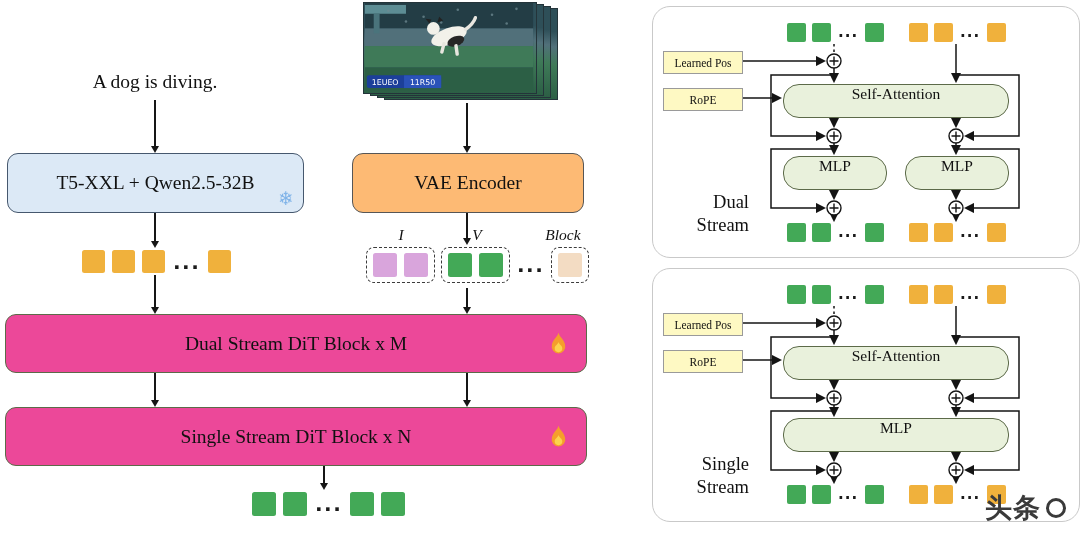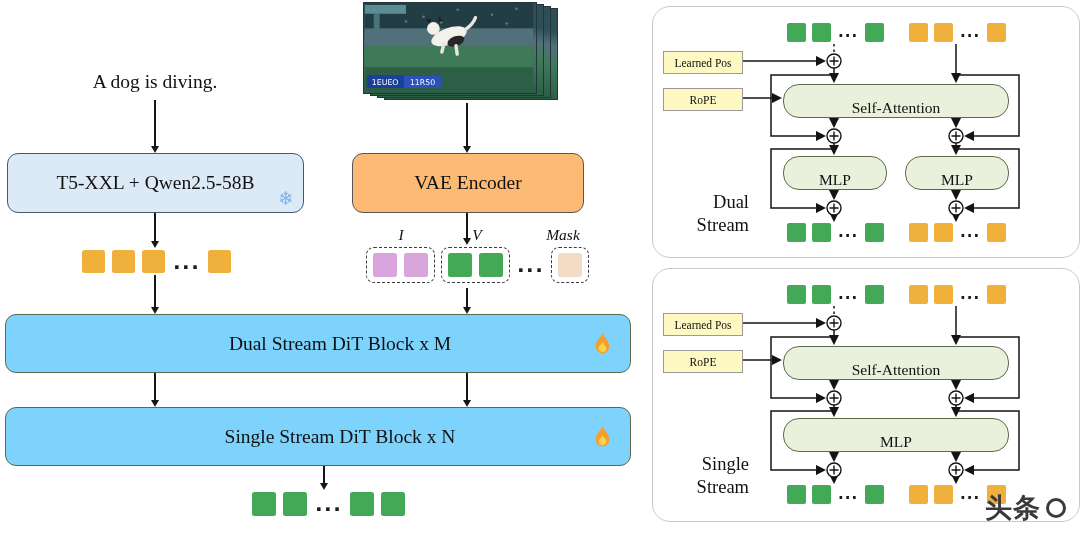--- a/index.html
+++ b/index.html
@@ -7,21 +7,21 @@
        font-family:"Liberation Serif","DejaVu Serif",serif;color:#111;overflow:hidden;}
   
   .varrow{position:absolute;width:1.7px;background:#161616;}
   .varrow::after{content:"";position:absolute;left:50%;bottom:-7px;transform:translateX(-50%);
        border:4.6px solid transparent;border-top:7.5px solid #161616;border-bottom:none;}
   
   .box{position:absolute;display:flex;align-items:center;justify-content:center;
        border-radius:11px;font-size:19.5px;}
   .encoder{background:#DCE9F6;border:1.6px solid #46586E;}
   .vae{background:#fdba74;border:1.6px solid #565656;}
-  .dit{background:#7dd3fc;border:1.6px solid #5C6A49;padding-left:44px;}
+  .dit{background:#ec4899;border:1.6px solid #5C6A49;}
   .snow{position:absolute;right:9px;bottom:3px;font-size:19px;color:#7FB3E8;
         font-family:"DejaVu Sans",sans-serif;}
   .flame{position:absolute;right:18px;top:50%;transform:translateY(-50%);line-height:0;}
   
   .token-row{position:absolute;display:flex;align-items:center;gap:7px;}
   .sq{display:inline-block;border-radius:2.5px;}
   .s23{width:23px;height:23px;}
   .s24{width:24px;height:24px;}
   .s20{width:19px;height:19px;border-radius:2px;}
   .yellow{background:#F0B13C;}
@@ -37,21 +37,21 @@
   
   .photo-stack{position:absolute;left:363px;top:2px;width:196px;height:98px;}
   .frame{position:absolute;width:172px;height:90px;border:1px solid #24343a;
          background:linear-gradient(#2e4f58 25%,#51707a 42%,#3f7a58 62%,#2c5f45);}
   
   .panel{position:absolute;border:1.6px solid #C9C9C9;border-radius:18px;background:#fff;}
   .wires{position:absolute;left:0;top:0;}
   .pill{position:absolute;width:78px;height:21px;background:#fef9c3;border:1px solid #9a9a9a;
         display:flex;align-items:center;justify-content:center;font-size:11.5px;}
   .gbox{position:absolute;background:#E9F1DC;border:1.5px solid #5C6A49;border-radius:16px;
-        display:flex;align-items:flex-end;justify-content:center;font-size:15.5px;}
+        display:flex;align-items:flex-start;justify-content:center;font-size:15.5px;}
   .stream-label{position:absolute;left:8px;top:184px;width:88px;text-align:right;
         font-size:18.5px;line-height:1.25;white-space:pre-line;}
   
   .watermark{position:absolute;right:14px;top:490px;display:flex;align-items:center;gap:5px;
         font-family:"DejaVu Sans",sans-serif;font-weight:bold;font-size:27px;color:#3a3a3a;letter-spacing:1px;}
   .wm-logo{display:inline-block;width:14px;height:14px;border:3.5px solid #3a3a3a;border-radius:50%;}
 </style>
 </head>
 <body>
 
@@ -105,38 +105,38 @@
 <div class="varrow" style="left:466px;top:103px;height:43px;"></div>
 <div class="varrow" style="left:154px;top:212px;height:29px;"></div>
 <div class="varrow" style="left:154px;top:275px;height:32px;"></div>
 <div class="varrow" style="left:466px;top:212px;height:26px;"></div>
 <div class="varrow" style="left:466px;top:288px;height:19px;"></div>
 <div class="varrow" style="left:154px;top:372px;height:28px;"></div>
 <div class="varrow" style="left:466px;top:372px;height:28px;"></div>
 <div class="varrow" style="left:323px;top:465px;height:18px;"></div>
 
 <div class="box encoder" style="left:7px;top:153px;width:295px;height:58px;">
-  <span>T5-XXL + Qwen2.5-58B</span>
+  <span>T5-XXL + Qwen2.5-32B</span>
   <span class="snow">❄</span>
 </div>
 <div class="box vae" style="left:352px;top:153px;width:230px;height:58px;">
   <span>VAE Encoder</span>
 </div>
 
 <div class="token-row" style="left:82px;top:250px;">
   <span class="sq s23 yellow"></span>
   <span class="sq s23 yellow"></span>
   <span class="sq s23 yellow"></span>
   <span class="dots">...</span>
   <span class="sq s23 yellow"></span>
 </div>
 
 <div class="lat-label" style="left:386px;top:226px;width:30px;">I</div>
 <div class="lat-label" style="left:462px;top:226px;width:30px;">V</div>
-<div class="lat-label" style="left:541px;top:226px;width:44px;">Mask</div>
+<div class="lat-label" style="left:541px;top:226px;width:44px;">Block</div>
 
 <div class="token-row" style="left:366px;top:247px;gap:6px;">
   <div class="dashed-group">
     <span class="sq s24 purple"></span>
     <span class="sq s24 purple"></span>
   </div>
   <div class="dashed-group">
     <span class="sq s24 green"></span>
     <span class="sq s24 green"></span>
   </div>

